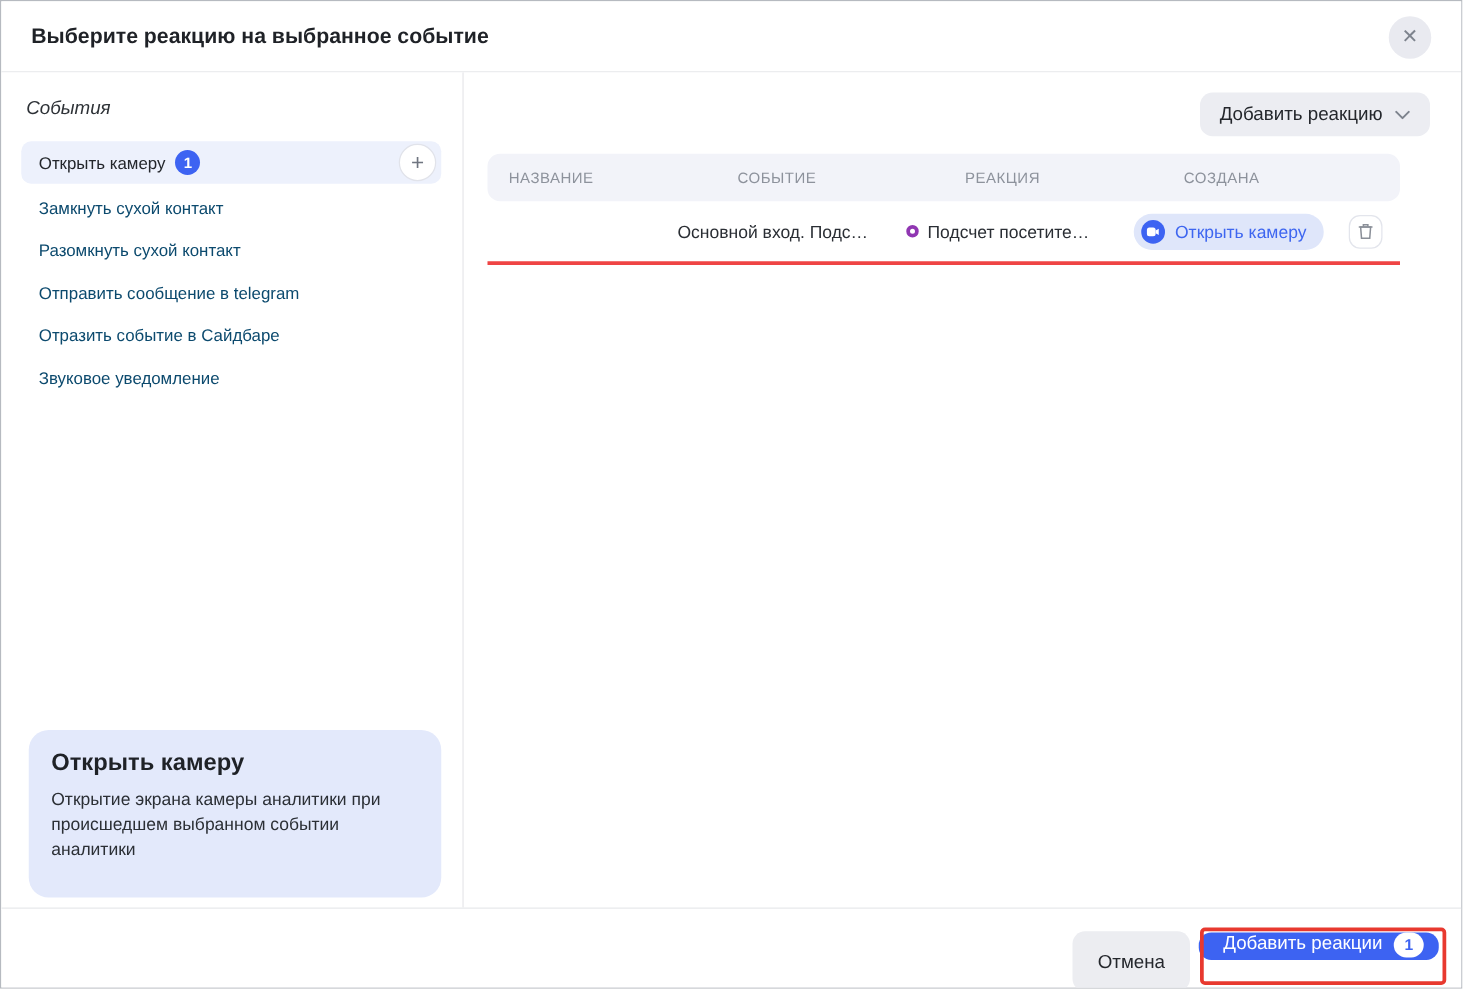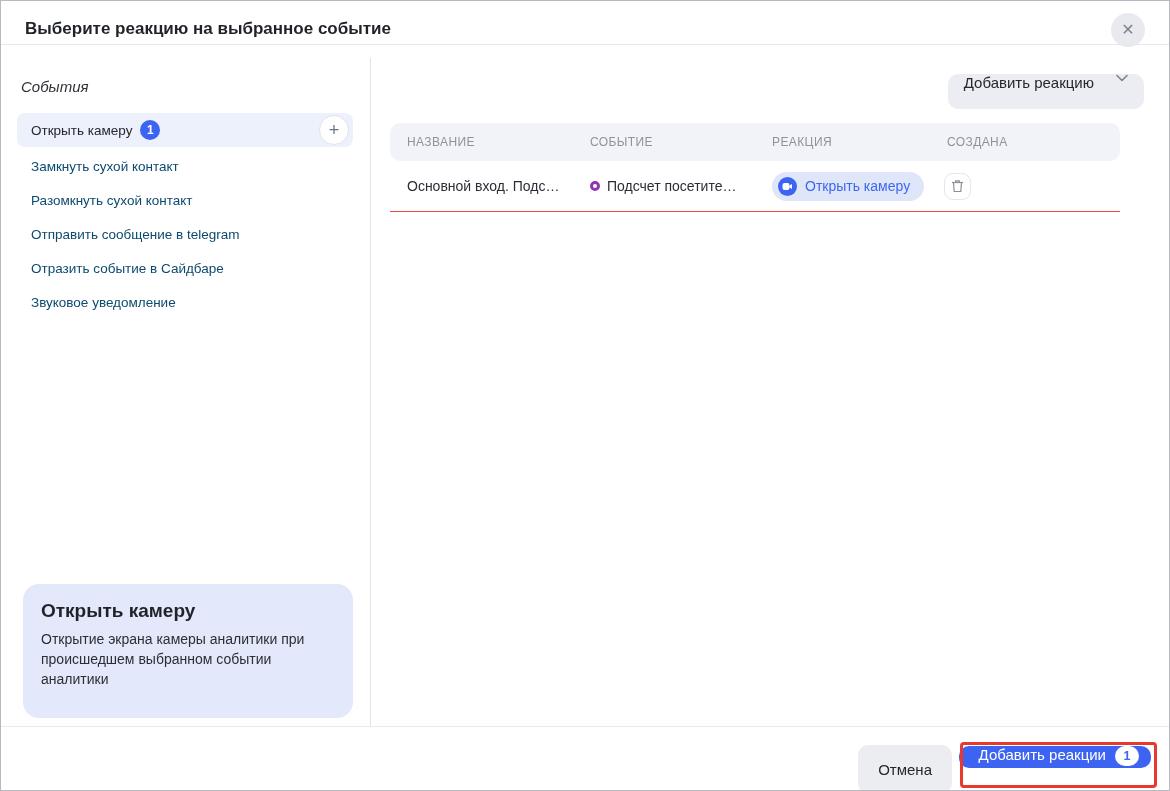--- a/index.html
+++ b/index.html
@@ -1,20 +1,20 @@
 <!DOCTYPE html>
 <html><head>
 <meta charset="utf-8">
 <style>
   * { margin:0; padding:0; box-sizing:border-box; }
   html,body { width:1170px; height:791px; font-family:"Liberation Sans", sans-serif; background:#fff; }
   .modal { position:relative; width:1170px; height:791px; background:#fff; border:1px solid #b6bac0; overflow:hidden; }
 
   
-  .modal-header { position:absolute; left:0; top:0; width:100%; height:44px; background:#fff; border-bottom:1px solid #e6e7ea; }
+  .modal-header { position:absolute; left:0; top:0; width:100%; height:57px; background:#fff; border-bottom:1px solid #e6e7ea; }
   .modal-title { position:absolute; left:24px; top:18px; font-size:17px; font-weight:700; color:#1f2227; }
   .close-btn { position:absolute; right:24px; top:12px; width:34px; height:34px; border-radius:50%; background:#e9eaf0; border:none; color:#7d838d; font-size:16px; line-height:34px; text-align:center; cursor:pointer; }
   .header-shade { position:absolute; left:0; top:57px; width:100%; height:10px; background:linear-gradient(#f7f7f8, rgba(255,255,255,0)); pointer-events:none; }
 
   
   .sidebar { position:absolute; left:0; top:57px; width:370px; height:670px; border-right:1px solid #e3e4e8; background:#fff; }
   .sidebar-heading { position:absolute; left:20px; top:20px; font-size:15px; color:#2e3237;font-style:italic; }
   .event-item-selected { position:absolute; left:16px; top:55px; width:336px; height:34px; background:#edf1fc; border-radius:8px; display:flex; align-items:center; padding:0 4px 0 14px; cursor:pointer; }
   .event-item-selected .lbl { font-size:13.5px; color:#24272c; }
   .count-badge { display:inline-block; min-width:20px; height:20px; margin-left:8px; padding:0 6px; border-radius:10px; background:#3d63f2; color:#fff; font-size:12px; font-weight:700; line-height:20px; text-align:center; }
@@ -23,27 +23,27 @@
   .event-item { height:34px; display:flex; align-items:center; padding-left:14px; font-size:13.5px; color:#0c4a6e; cursor:pointer; border-radius:8px; }
   .info-card { position:absolute; left:22px; top:526px; width:330px; height:134px; background:#e3e9fb; border-radius:16px; padding:16px 18px; }
   .info-card h3 { font-size:19px; font-weight:700; color:#1f2227; margin-bottom:8px; }
   .info-card p { font-size:14px; color:#2b2f35; line-height:1.42; max-width:290px; }
 
   
   .main { position:absolute; left:370px; top:57px; right:0; height:670px; background:#fff; }
   .toolbar { position:absolute; top:16px; right:25px; display:flex; gap:10px; }
   .btn { height:35px; border-radius:10px; border:none; font-size:15px; cursor:pointer; font-family:"Liberation Sans", sans-serif; }
   .btn-delete-all { background:#fff; color:#d43a3a; border:1px solid #eecaca; padding:0 22px; }
-  .btn-add-reaction { background:#ecedf2; color:#24272c; padding:0 16px; display:flex; align-items:flex-start; gap:22px; }
+  .btn-add-reaction { background:#ecedf2; color:#24272c; padding:0 16px; display:flex; align-items:center; gap:10px; }
   .chev { width:12px; height:8px; }
 
   .table { position:absolute; left:19px; top:65px; width:730px; }
   .thead { display:flex; height:38px; background:#f2f3f9; border-radius:10px; align-items:center; }
   .th { font-size:12px; color:#8d929c; letter-spacing:0.4px; padding-left:17px; }
-  .trow { display:flex; align-items:center; height:51px; border-bottom:1px solid #ef4444; }
+  .trow { display:flex; align-items:center; height:51px; border-bottom:3px solid #ef4444;justify-content:flex-end; }
   .col-name { width:183px; } .col-event { width:182px; } .col-react { width:175px; } .col-created { width:135px; } .col-action { width:55px; }
   .cell { padding-left:17px; font-size:14px; color:#2a2e34; white-space:nowrap; }
   .event-cell { display:flex; align-items:center; gap:7px; }
   .ring { width:10px; height:10px; border-radius:50%; border:3px solid #9036b2; flex:0 0 auto; }
   .reaction-pill { display:inline-flex; align-items:center; gap:8px; height:29px; padding:0 14px 0 6px; background:#dfe6fa; border-radius:15px; color:#3e66f0; font-size:14px; }
   .cam-circle { width:19px; height:19px; border-radius:50%; background:#3d63f2; display:flex; align-items:center; justify-content:center; }
   .created-date { font-size:14px; color:#2a2e34; line-height:1.3; }
   .created-time { font-size:13.5px; color:#9aa0a8; line-height:1.3; }
   .trash-btn { width:27px; height:27px; border-radius:9px; background:#fff; border:1px solid #e3e5ec; display:flex; align-items:center; justify-content:center; cursor:pointer; margin-left:14px; }
 

